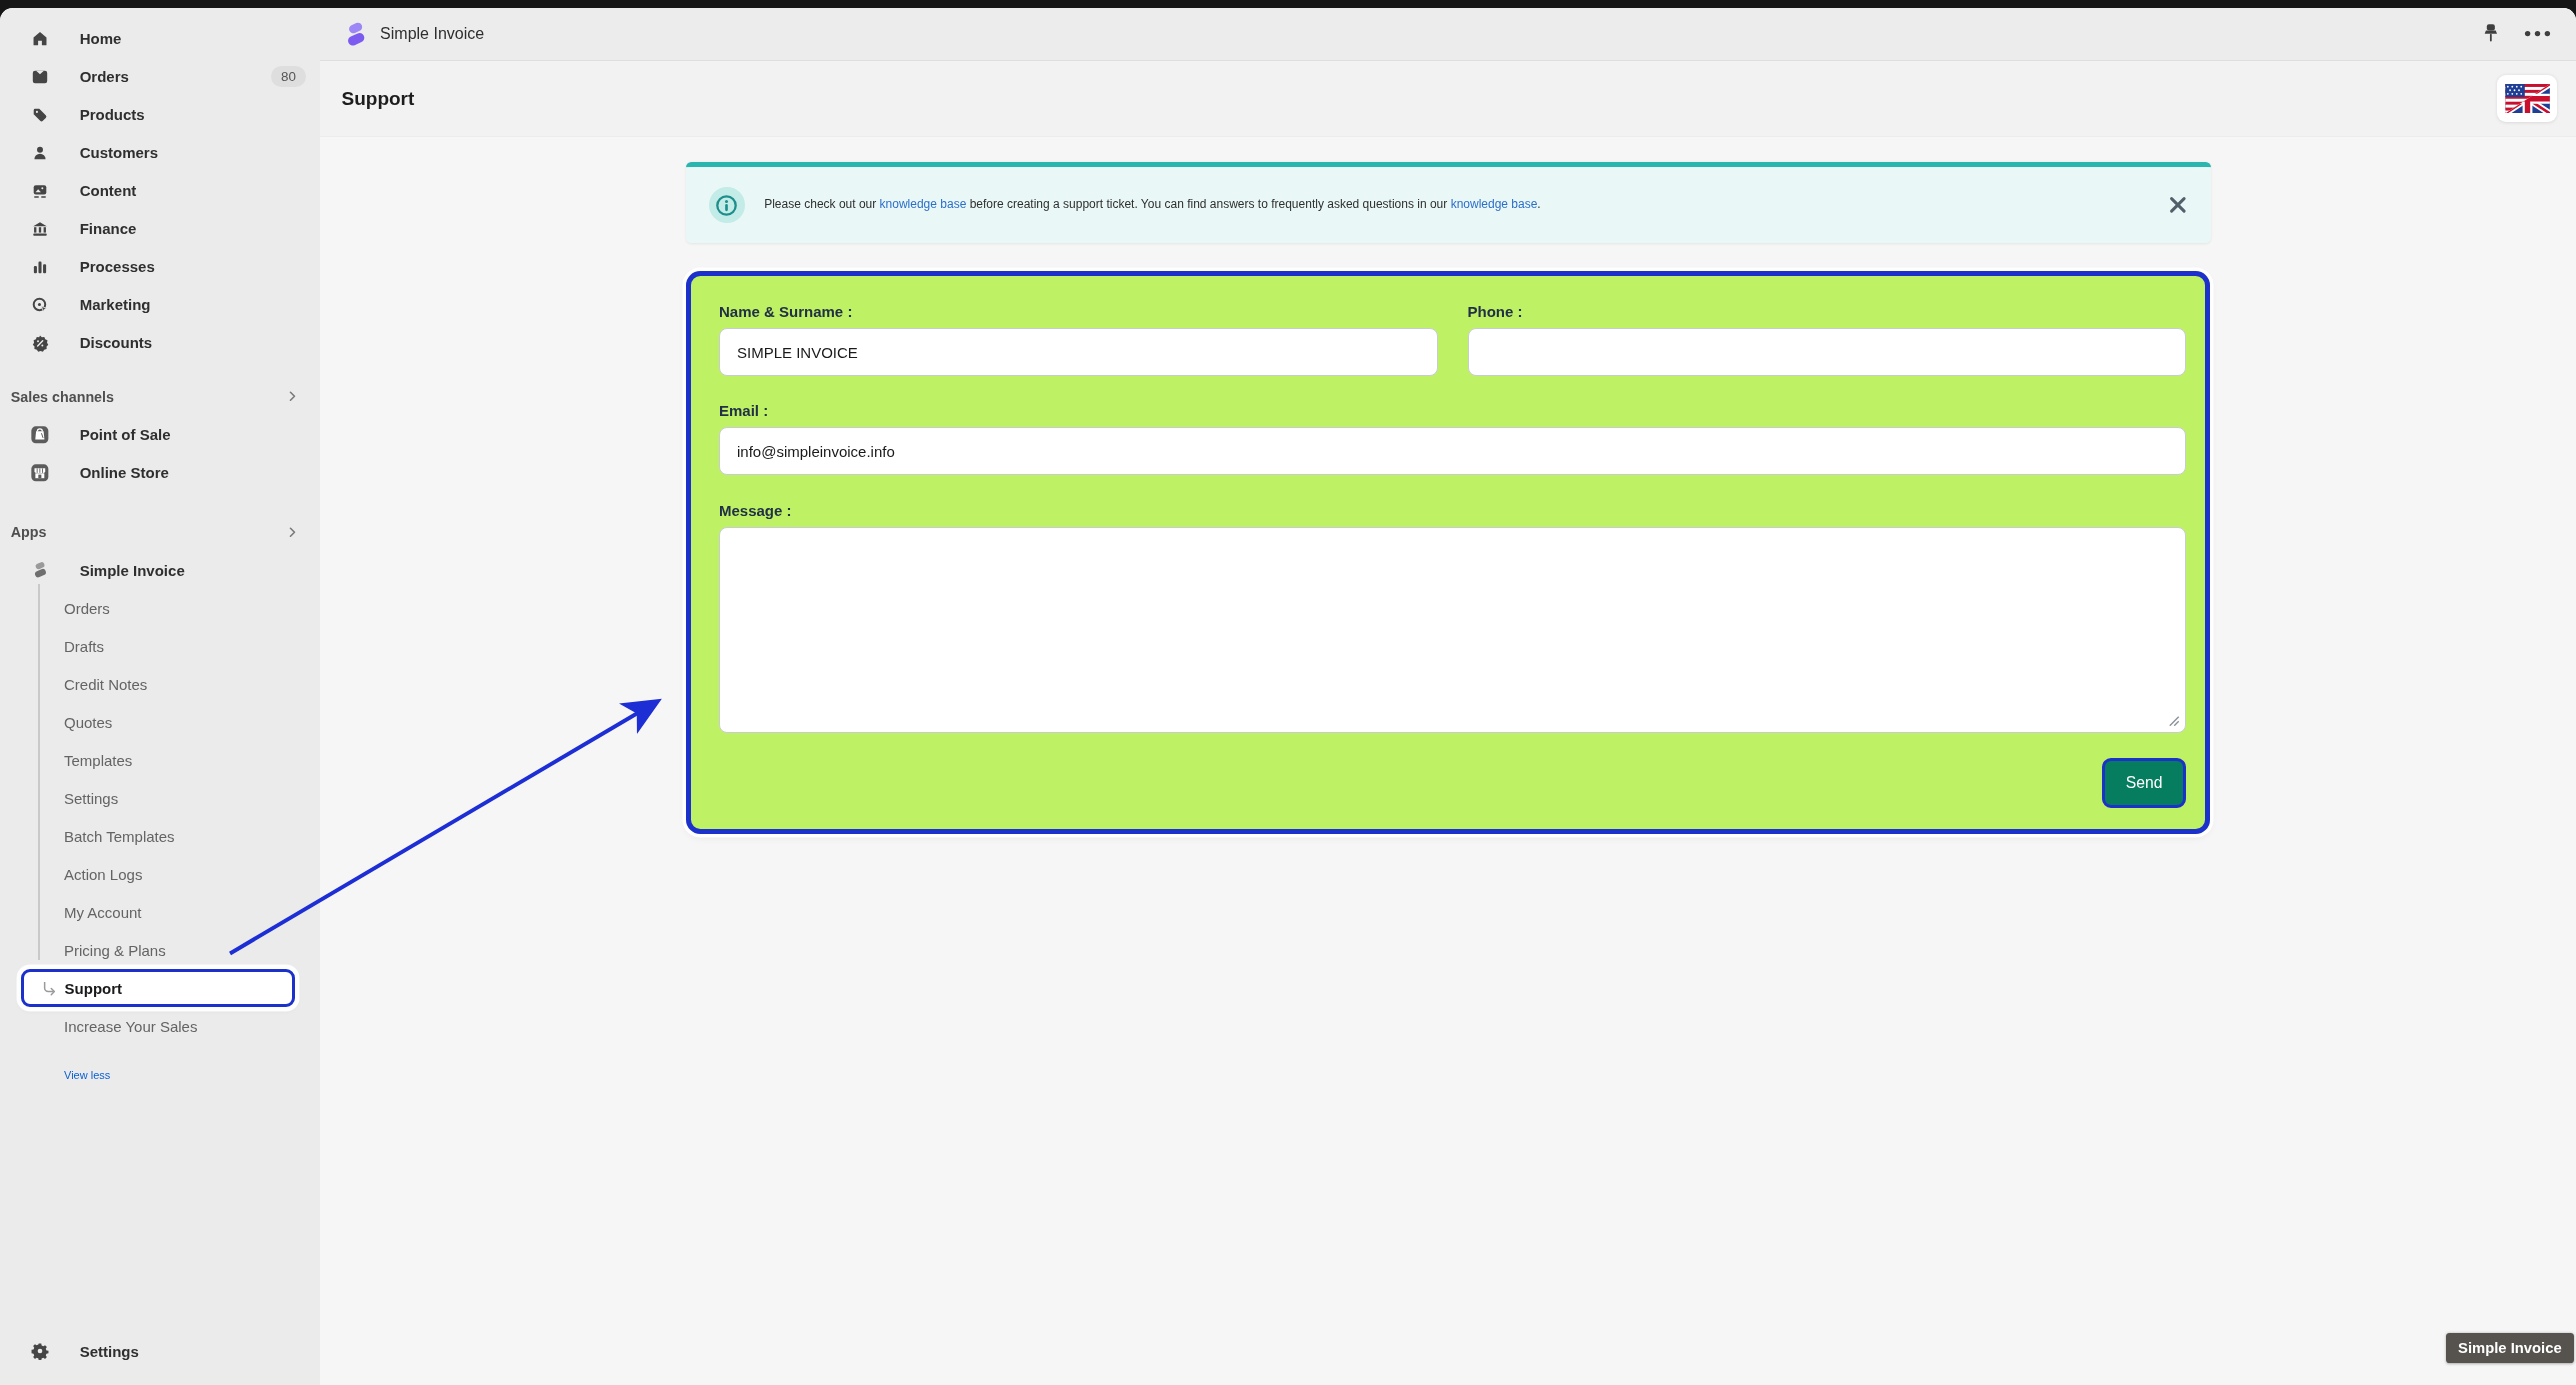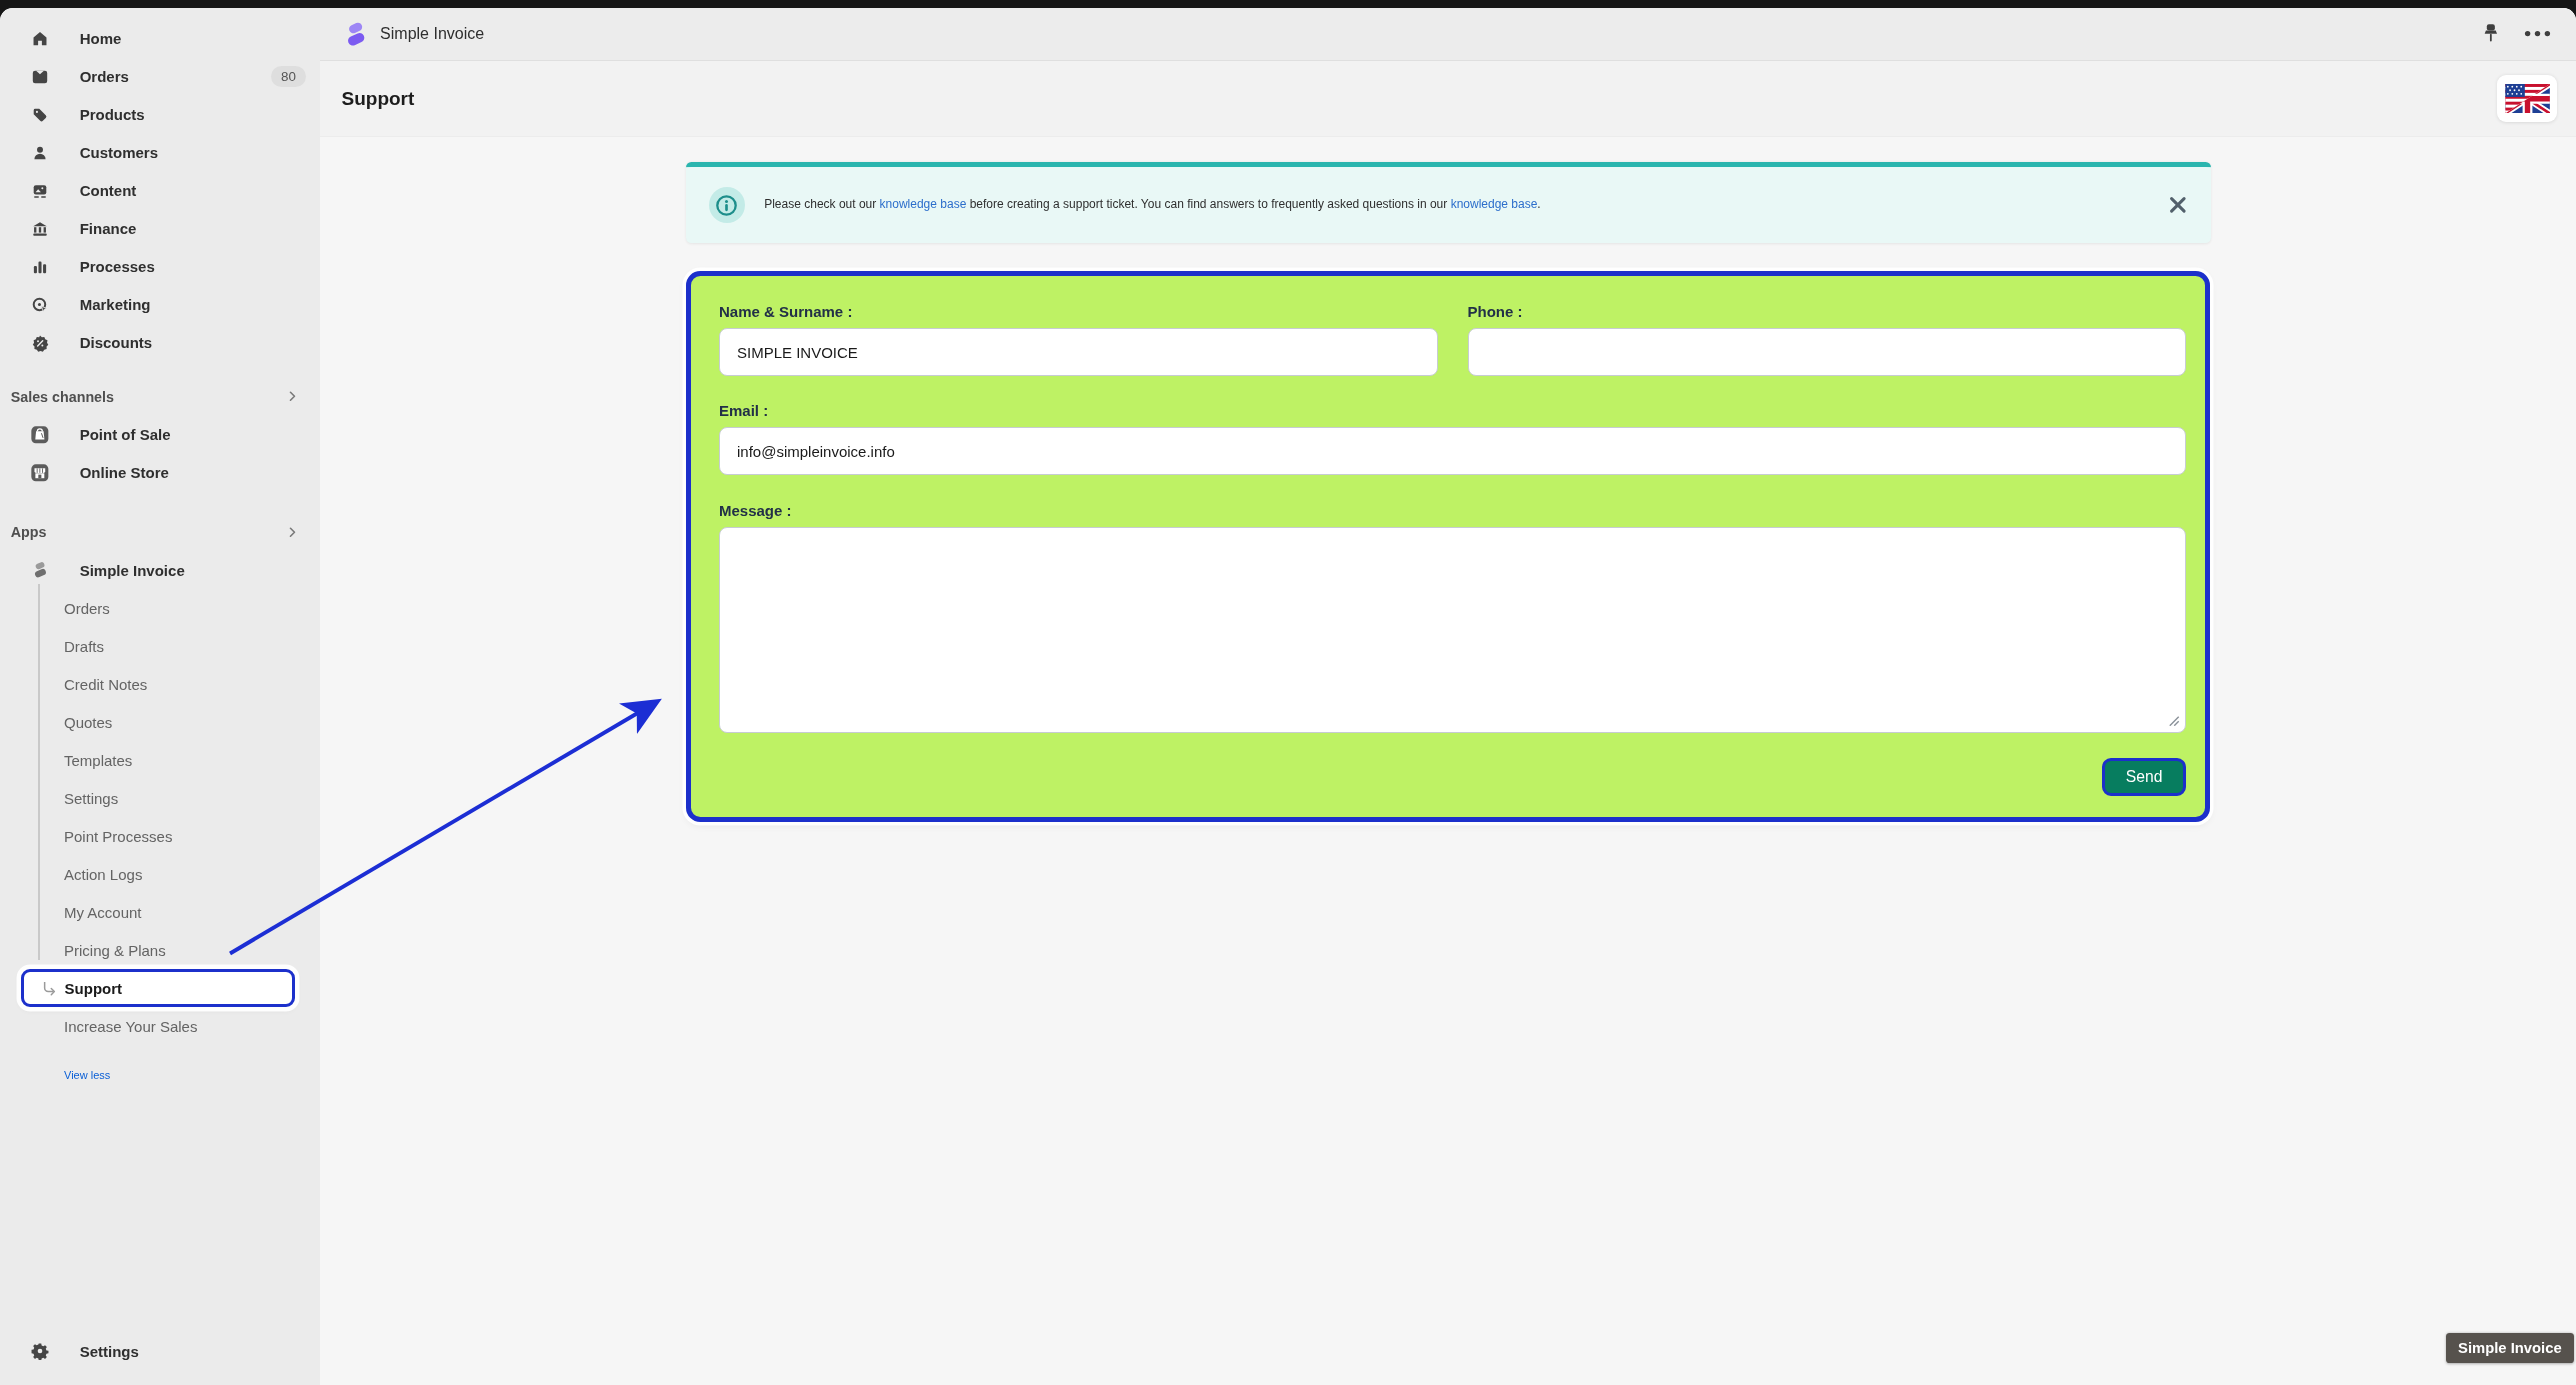--- a/index.html
+++ b/index.html
@@ -102,21 +102,21 @@
   .sec { margin-top:26px; }
   .sec-msg { margin-top:27px; position:relative; }
   .f-textarea {
     width:100%; height:206px; border:0.9px solid #c7ccd3; border-radius:8px;
     background:#fff; font-size:15px; color:#1a1a1a; padding:12.5px 17px;
     font-family:"Liberation Sans", sans-serif; resize:none; outline:none;
   }
   .resize-grip { position:absolute; right:6.3px; bottom:9.8px; pointer-events:none; }
   .send-row { margin-top:21.5px; display:flex; justify-content:flex-end; }
   .send-btn {
-    height:38px; padding:0 20.6px; background:#077d5f; color:#fff;
+    height:50px; padding:0 20.6px; background:#077d5f; color:#fff;
     border:3.6px solid #1c30cb; border-radius:9px;
     font-size:15.7px; font-family:"Liberation Sans", sans-serif; cursor:pointer;
   }
   
   .annot-arrow { position:absolute; inset:0; pointer-events:none; z-index:50; }
   .tooltip {
     position:absolute; right:1.8px; bottom:23px; background:#56524d; color:#fff;
     font-size:14.8px; font-weight:600; padding:7.2px 12.5px; border-radius:3.6px;
     box-shadow:0 0.9px 2.7px rgba(0,0,0,.3); z-index:60;
   }
@@ -296,21 +296,21 @@
     <div class="s-sub">
         <span>Quotes</span>
       </div>
     <div class="s-sub">
         <span>Templates</span>
       </div>
     <div class="s-sub">
         <span>Settings</span>
       </div>
     <div class="s-sub">
-        <span>Point Processes</span>
+        <span>Batch Templates</span>
       </div>
     <div class="s-sub">
         <span>Action Logs</span>
       </div>
     <div class="s-sub">
         <span>My Account</span>
       </div>
     <div class="s-sub">
         <span>Pricing &amp; Plans</span>
       </div>

